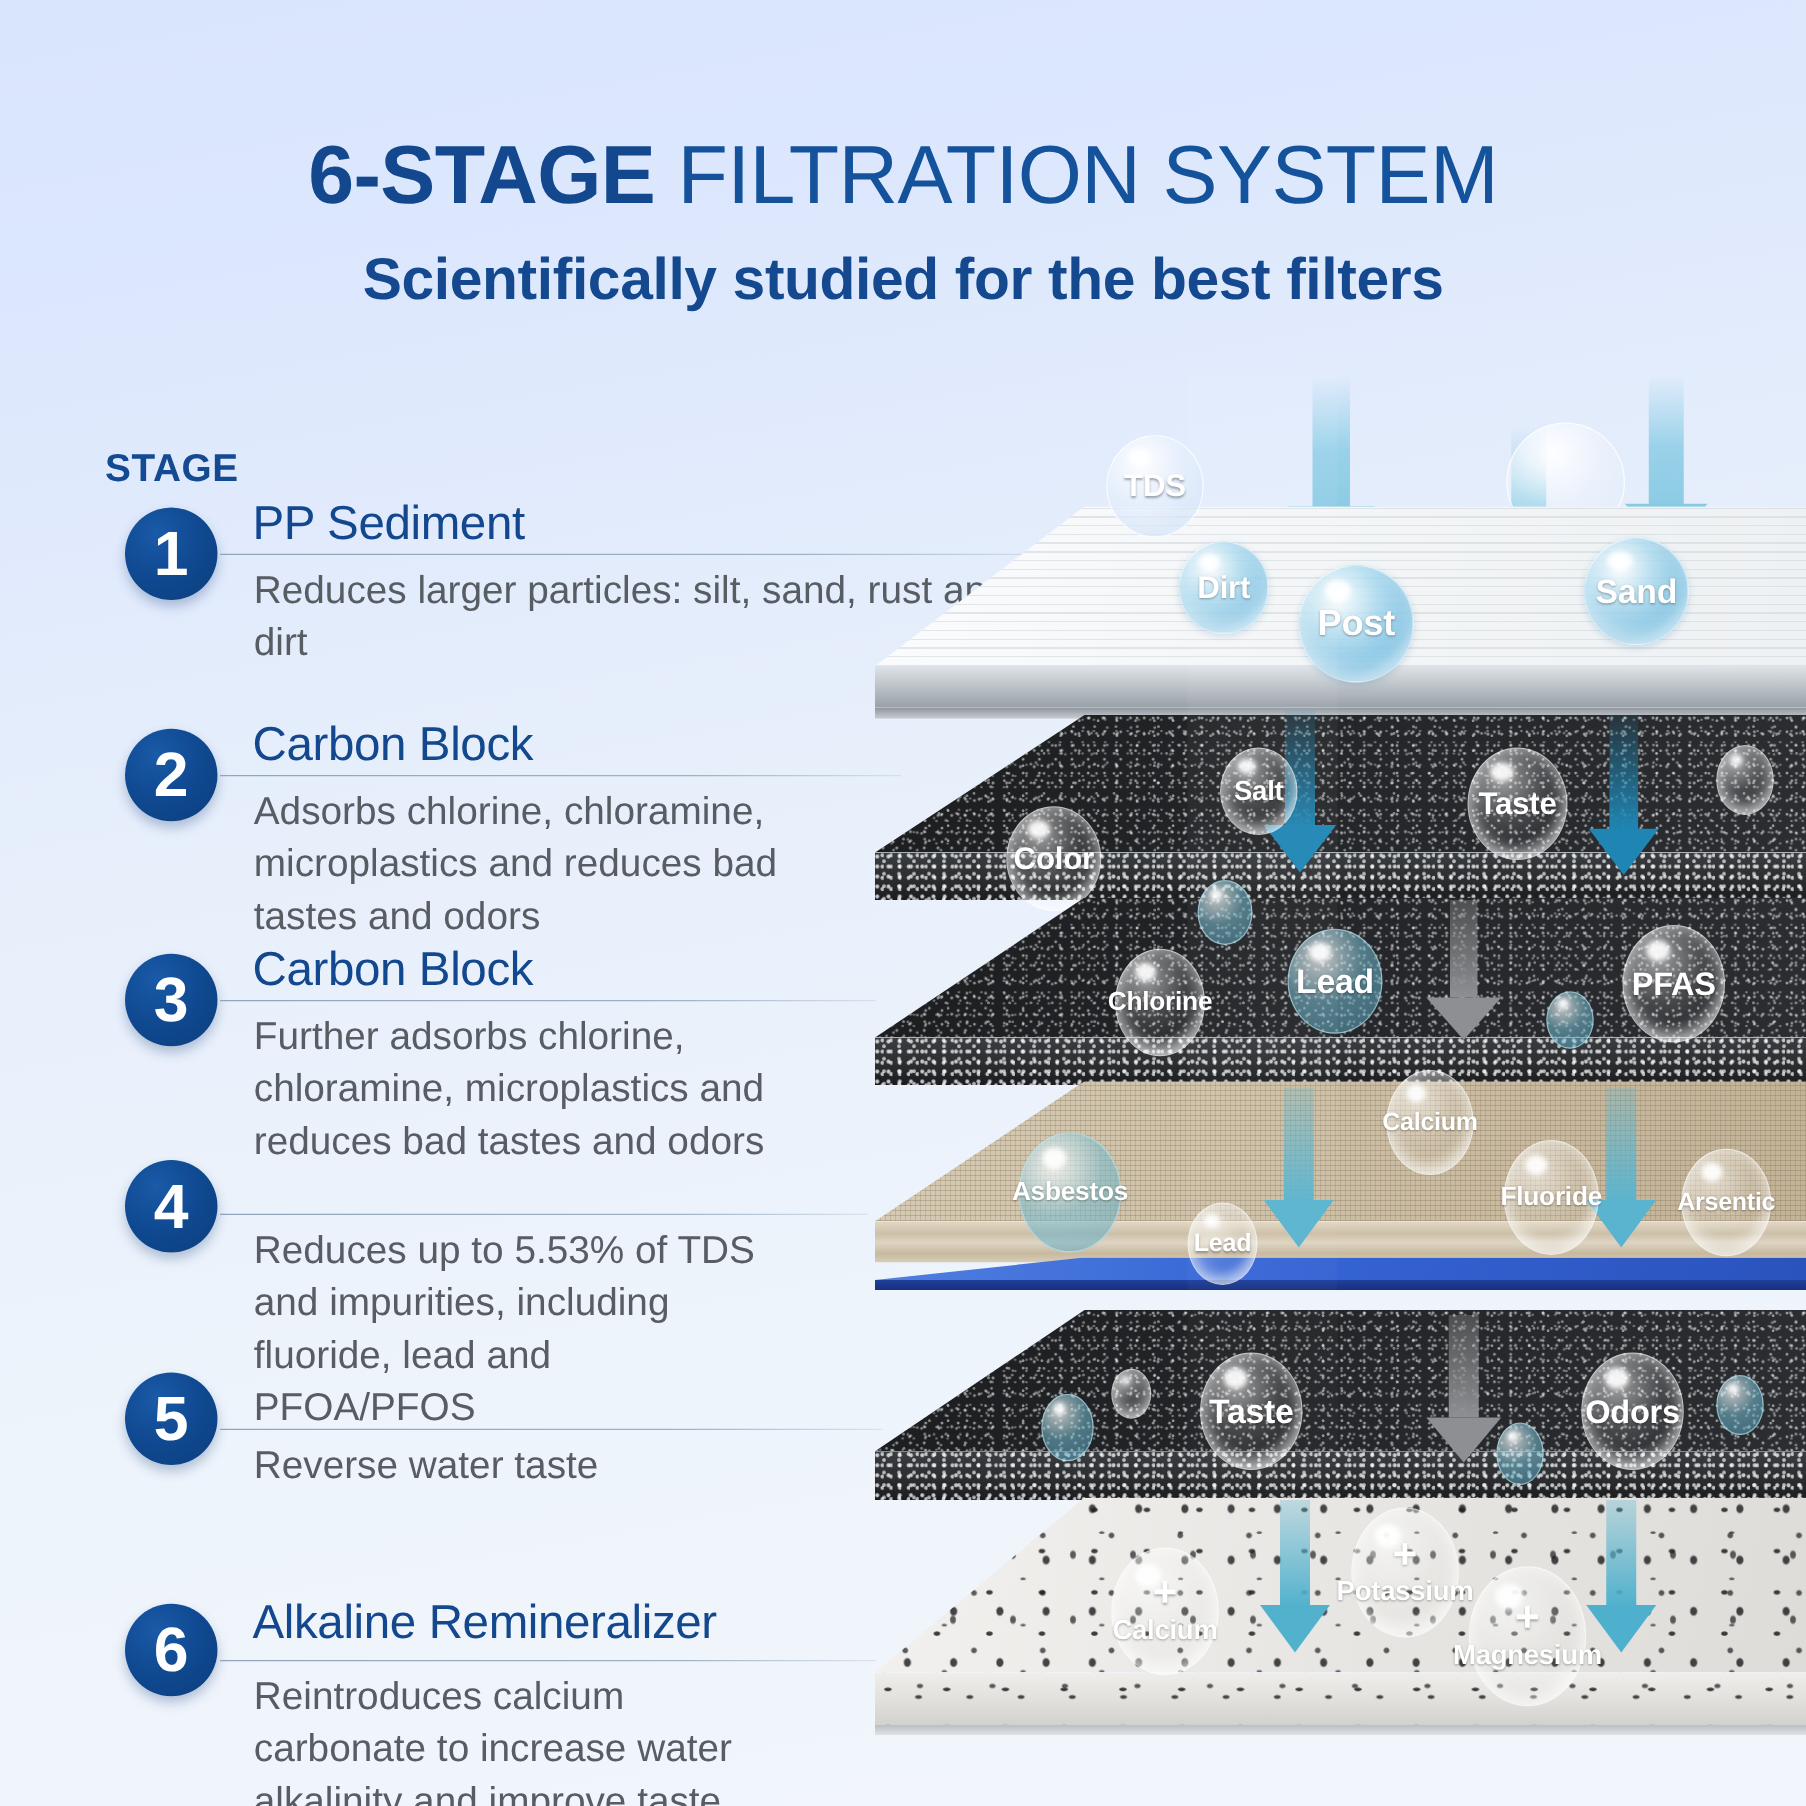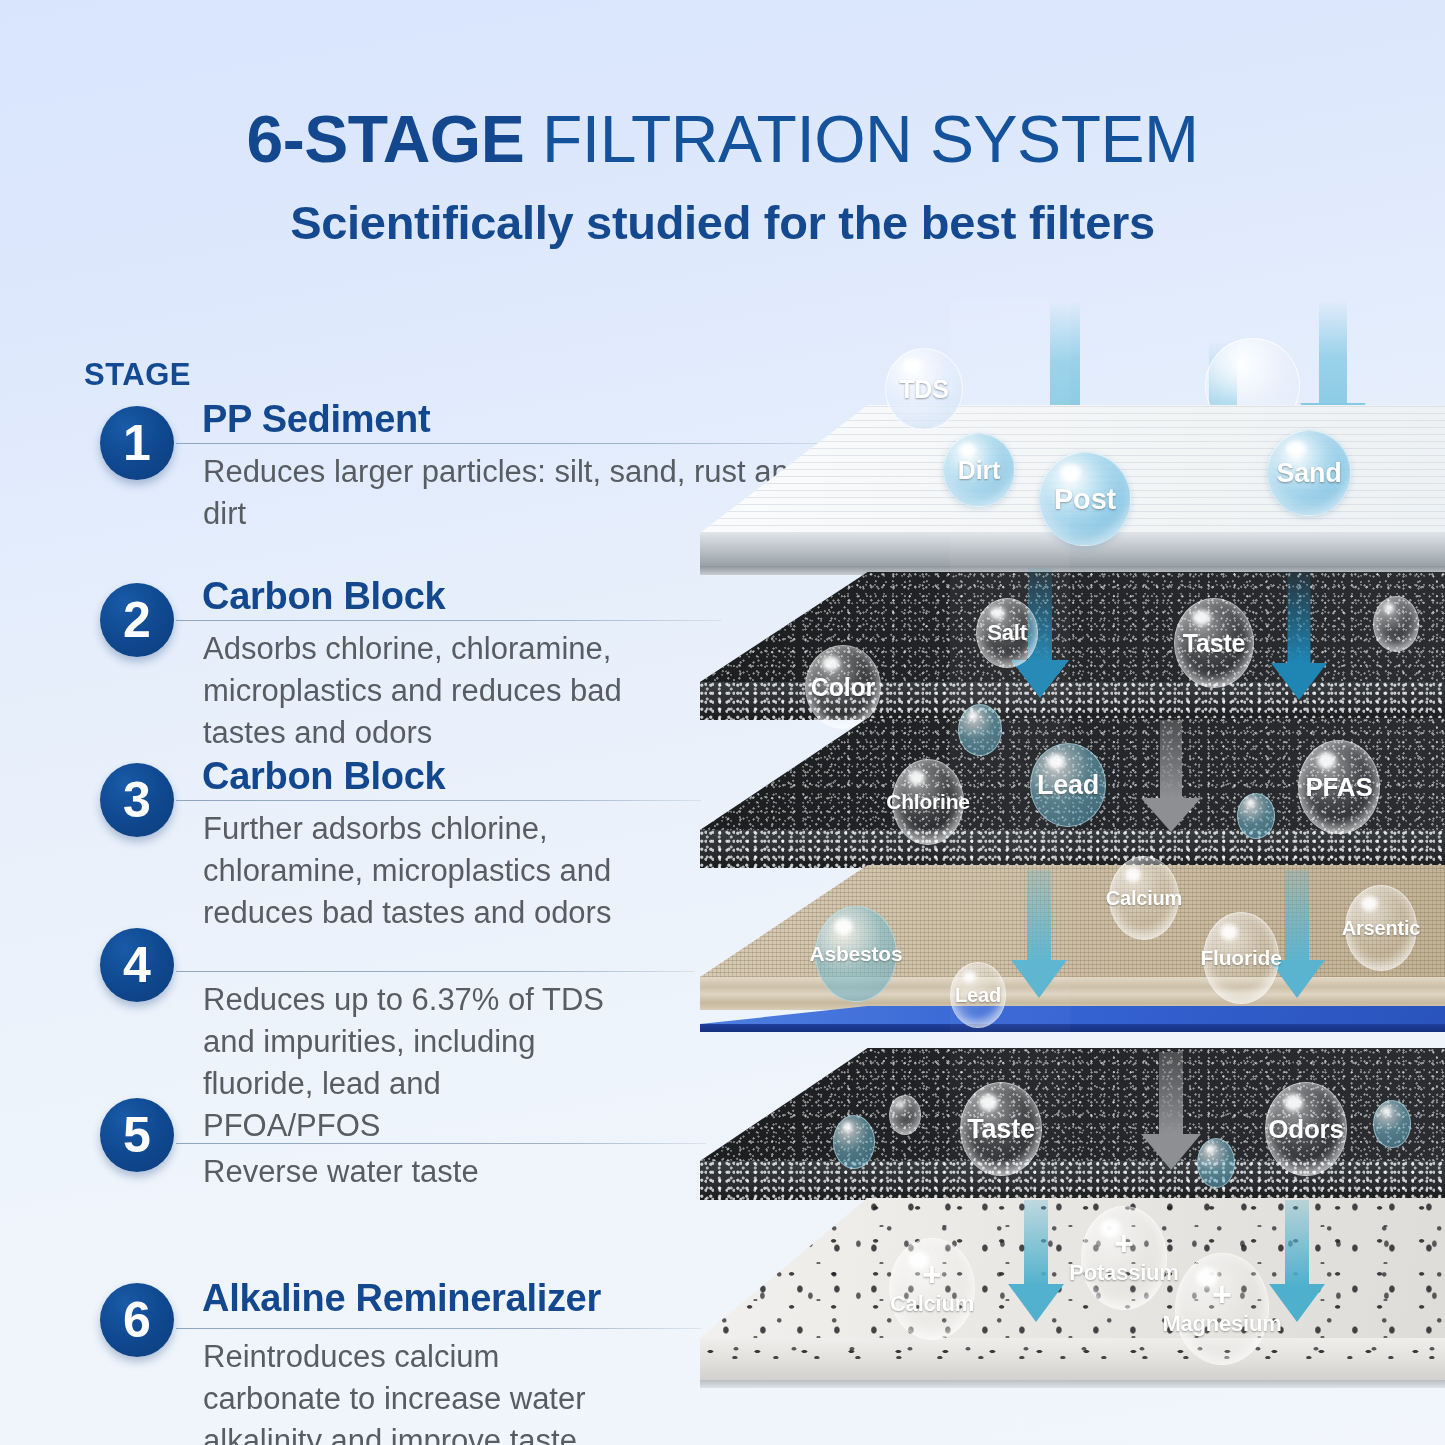--- a/index.html
+++ b/index.html
@@ -22,21 +22,21 @@
   
   .stage-word { position:absolute; left:84px; top:357px; font-size:31px; font-weight:bold;
                 color:#134a92; letter-spacing:.5px; }
 
   .stage { position:absolute; left:0; width:900px; height:150px; }
   .badge { position:absolute; left:100px; width:74px; height:74px; border-radius:50%;
            background:radial-gradient(circle at 34% 28%, #1a5aa8 0%, #104a92 45%, #0c3d7c 100%);
            box-shadow:0 5px 9px rgba(30,70,130,.30);
            color:#fff; font-size:50px; font-weight:bold; line-height:74px; text-align:center;
            font-family:"Liberation Sans Narrow","Liberation Sans",sans-serif; }
-  .s-title { position:absolute; left:202px; font-size:38px; font-weight:bold; color:#13488f;
+  .s-title { position:absolute; left:202px; font-size:38px; font-weight:normal; color:#13488f;
              letter-spacing:-.3px; white-space:nowrap;
              font-family:"Liberation Sans Narrow","Liberation Sans",sans-serif; }
   .rule { position:absolute; left:176px; height:1px;
           background:linear-gradient(90deg,#8ea5bd 0%, #9fb2c6 70%, rgba(160,180,200,.25) 100%); }
   .s-desc { position:absolute; left:203px; font-size:31px; color:#585d63; line-height:1.36;
             font-family:"Liberation Sans Narrow","Liberation Sans",sans-serif; }
 
   
   .illus { position:absolute; left:700px; top:300px; width:745px; height:1120px; }
 
@@ -178,21 +178,21 @@
   <div class="stage" style="top:763px">
     <div class="badge" style="top:0">3</div>
     <div class="s-title" style="top:-8px">Carbon Block</div>
     <div class="rule" style="top:37px; width:525px"></div>
     <div class="s-desc" style="top:45px; width:450px">Further adsorbs chlorine, chloramine, microplastics and reduces bad tastes and odors</div>
   </div>
 
   <div class="stage" style="top:928px">
     <div class="badge" style="top:6">4</div>
     <div class="rule" style="top:43px; width:518px"></div>
-    <div class="s-desc" style="top:51px; width:420px">Reduces up to 6.37% of TDS and impurities, including fluoride, lead and PFOA/PFOS</div>
+    <div class="s-desc" style="top:51px; width:420px">Reduces up to 5.53% of TDS and impurities, including fluoride, lead and PFOA/PFOS</div>
   </div>
 
   <div class="stage" style="top:1098px">
     <div class="badge" style="top:12">5</div>
     <div class="rule" style="top:45px; width:530px"></div>
     <div class="s-desc" style="top:53px; width:430px">Reverse water taste</div>
   </div>
 
   <div class="stage" style="top:1283px">
     <div class="badge" style="top:12">6</div>
@@ -302,21 +302,21 @@
       </div>
     <div class="bub bub-clear" style="left:250px; top:662px; width:56px; height:66px;">
         <span class="lbl" style="font-size:20px">Lead</span>
       </div>
     <div class="bub bub-clear" style="left:409px; top:556px; width:70px; height:84px;">
         <span class="lbl" style="font-size:20px">Calcium</span>
       </div>
     <div class="bub bub-clear" style="left:503px; top:612px; width:76px; height:92px;">
         <span class="lbl" style="font-size:21px">Fluoride</span>
       </div>
-    <div class="bub bub-clear" style="left:645px; top:585px; width:72px; height:86px;">
+    <div class="bub bub-clear" style="left:645px; top:619px; width:72px; height:86px;">
         <span class="lbl" style="font-size:20px">Arsentic</span>
       </div>
 
     <div class="slab" style="left:0; top:748px; width:745px; height:152px;">
       <div class="face tex-carbon" style="height:113px;"></div>
       <div class="side tex-carbon-side" style="top:113px; height:39px;"></div>
     </div>
     <div class="arrow" style="left:440px; top:752px; width:62px; height:118px;">
       <div class="shaft" style="width:24px;height:82px;background:linear-gradient(180deg,rgba(150,150,150,.35),#8d8f92);"></div>
       <div class="head" style="border-left-width:30px;border-right-width:30px;border-top-width:36px;border-top-color:#8d8f92;"></div>

